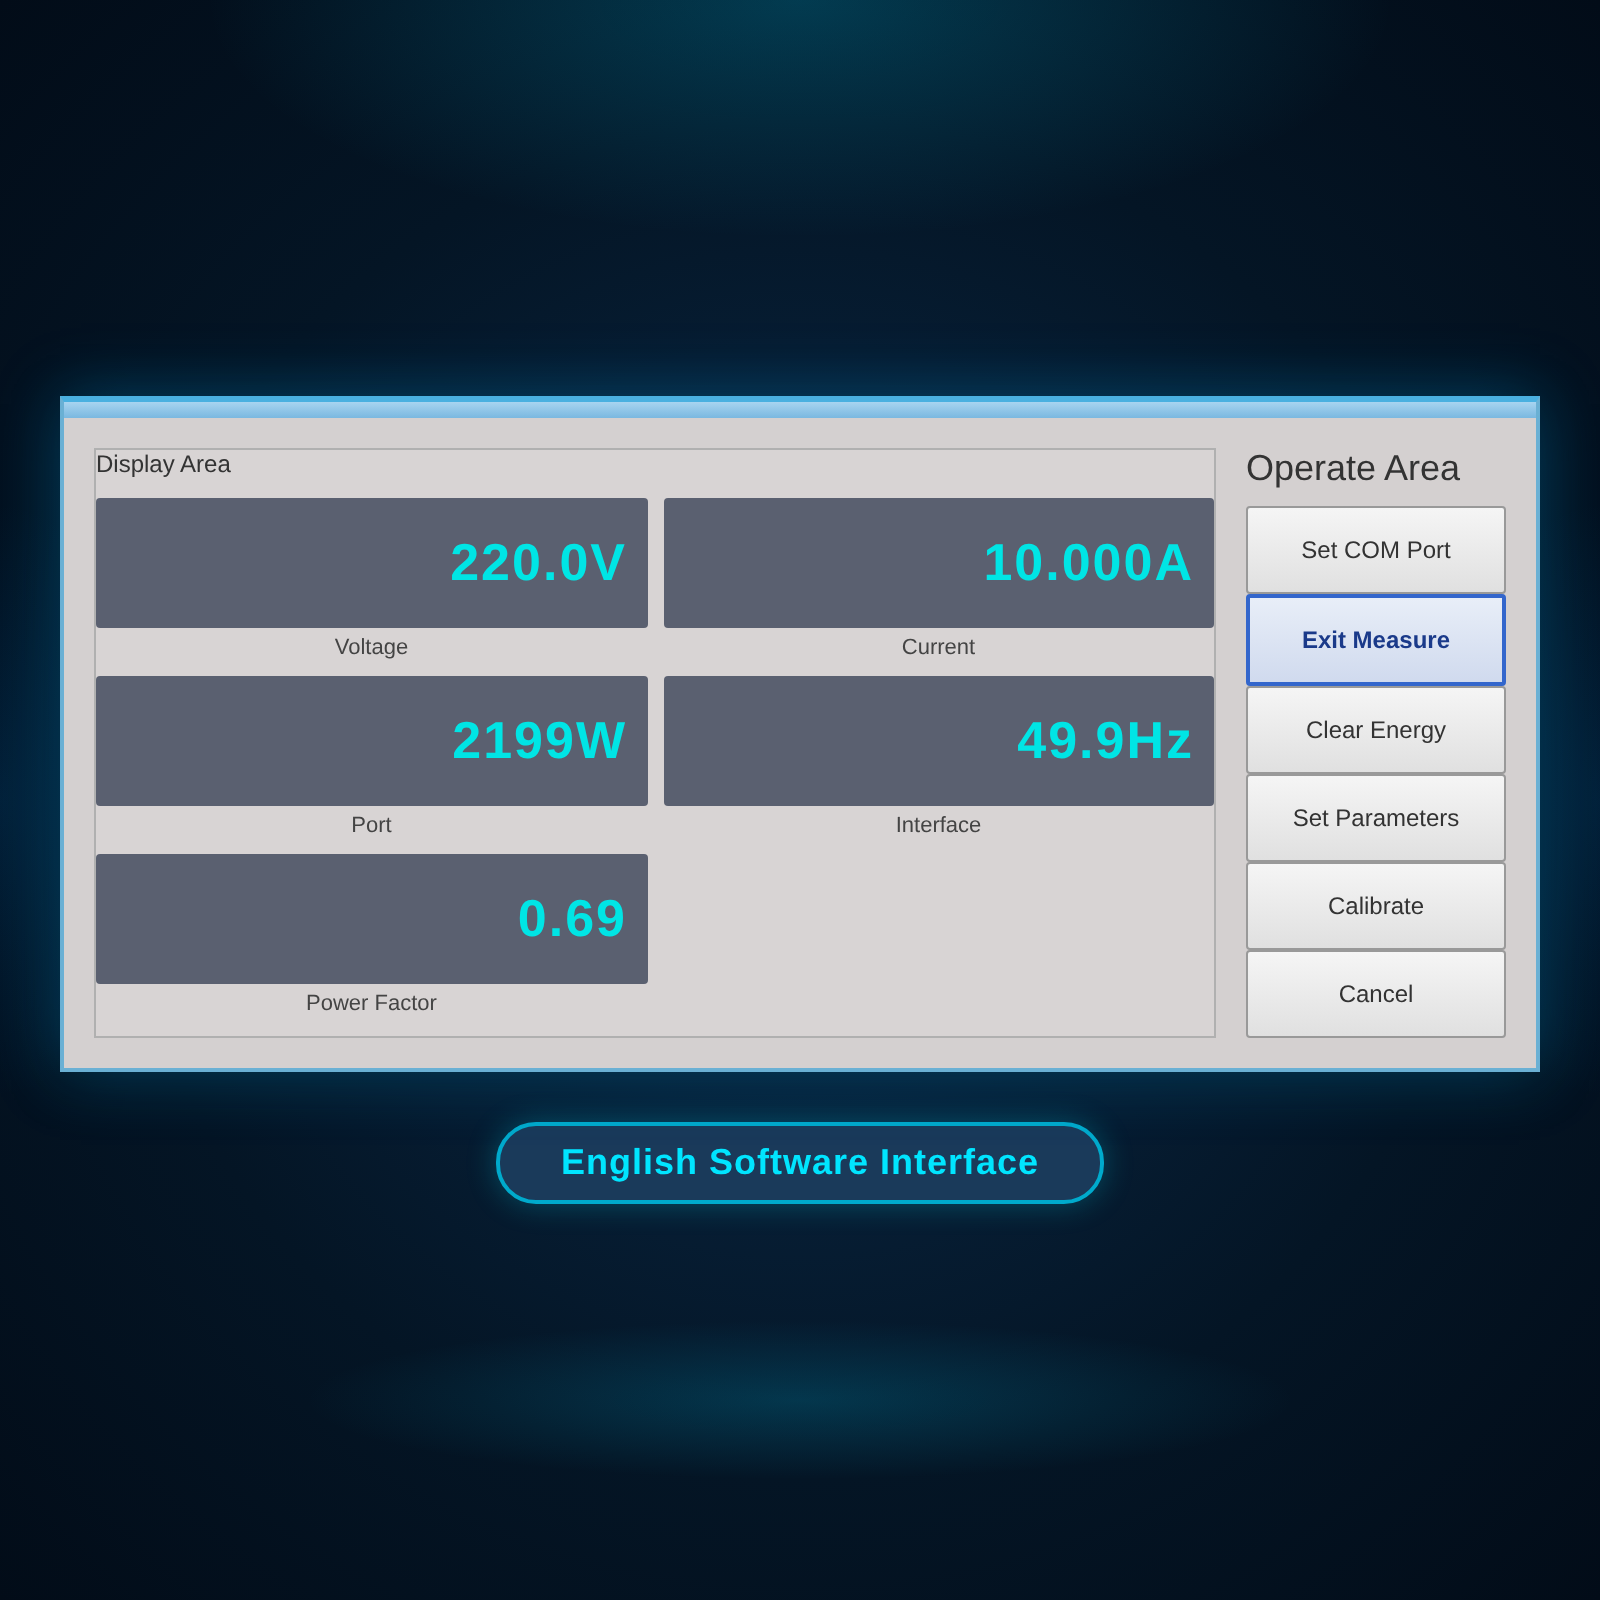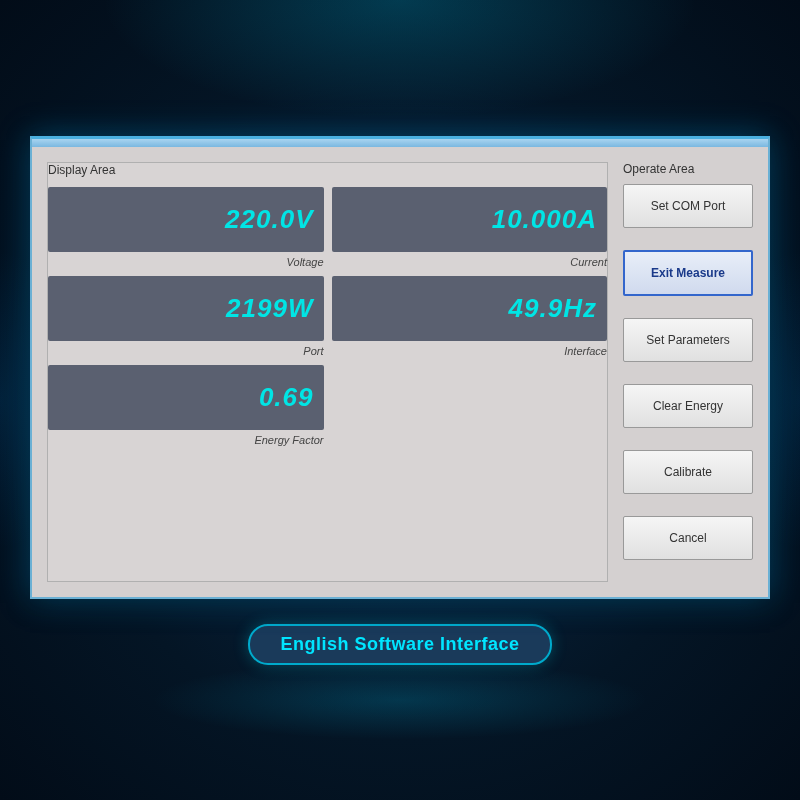--- a/index.html
+++ b/index.html
@@ -101,22 +101,21 @@
 
     .meters-grid {
       display: grid;
       grid-template-columns: 1fr 1fr;
       gap: 8px;
     }
 
     .meter-cell {
       display: flex;
       flex-direction: column;
-      align-items: flex-end;
-      font-style: italic;
+      align-items: center;
     }
 
     .meter-display {
       background: #5a6070;
       width: 100%;
       height: 65px;
       display: flex;
       align-items: center;
       justify-content: flex-end;
       padding-right: 10px;
@@ -139,30 +138,30 @@
     }
 
     
     .operate-area {
       width: 130px;
       display: flex;
       flex-direction: column;
     }
 
     .operate-title {
-      font-size: 12px;
+      font-size: 18px;
       color: #333;
       margin-bottom: 8px;
       font-weight: normal;
     }
 
     .btn {
       width: 100%;
       padding: 14px 4px;
-      margin-bottom: 22px;
+      margin-bottom: 0;
       font-size: 12px;
       cursor: pointer;
       border: 1px solid #999;
       background: linear-gradient(to bottom, #f5f5f5 0%, #e0e0e0 100%);
       color: #333;
       text-align: center;
       border-radius: 2px;
     }
 
     .btn-active {
@@ -232,33 +231,33 @@
           <div class="meter-display">
             <span class="meter-value">49.9Hz</span>
           </div>
           <div class="meter-label">Interface</div>
         </div>
 
         <div class="meter-cell">
           <div class="meter-display">
             <span class="meter-value">0.69</span>
           </div>
-          <div class="meter-label">Energy Factor</div>
+          <div class="meter-label">Power Factor</div>
         </div>
 
       </div>
     </div>
 
     <div class="operate-area">
       <div class="operate-title">Operate Area</div>
 
       <button class="btn">Set COM Port</button>
       <button class="btn btn-active">Exit Measure</button>
+      <button class="btn">Clear Energy</button>
       <button class="btn">Set Parameters</button>
-      <button class="btn">Clear Energy</button>
       <button class="btn">Calibrate</button>
 
       <div class="btn-spacer"></div>
 
       <button class="btn">Cancel</button>
     </div>
 
   </div>
 </div>
 

